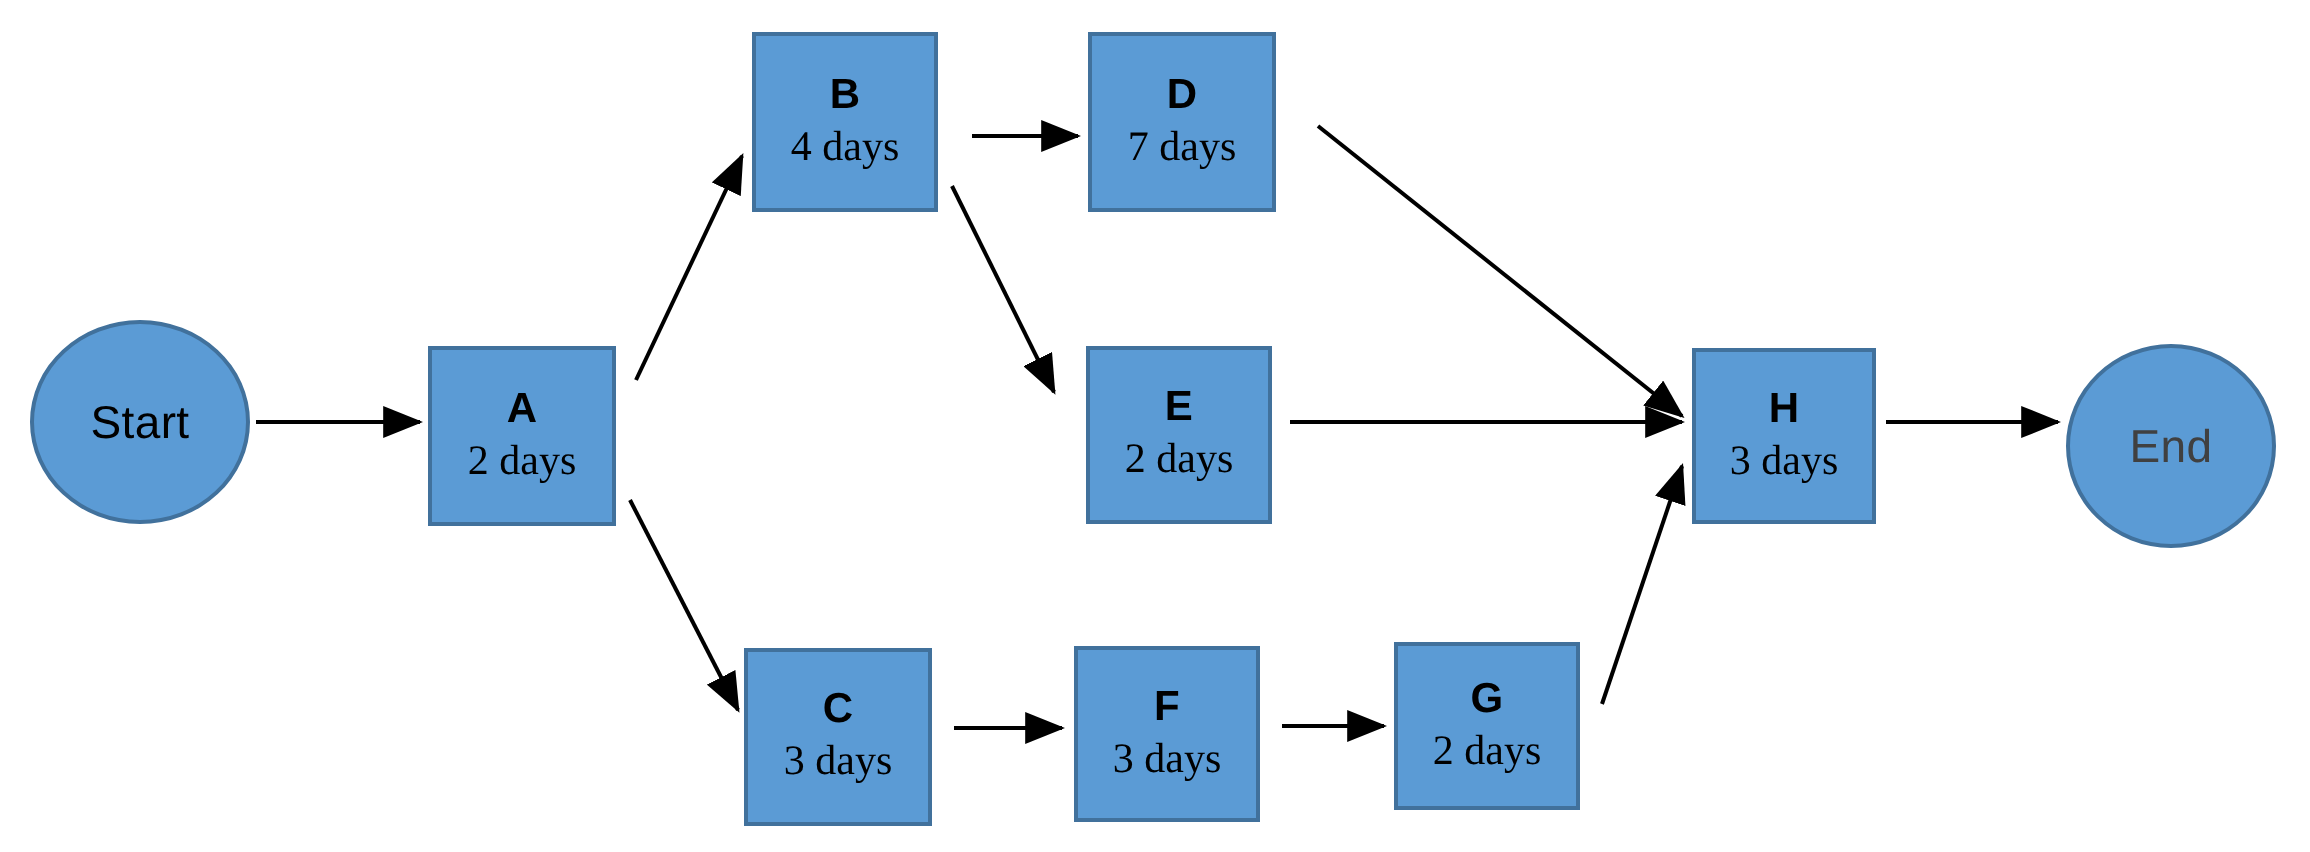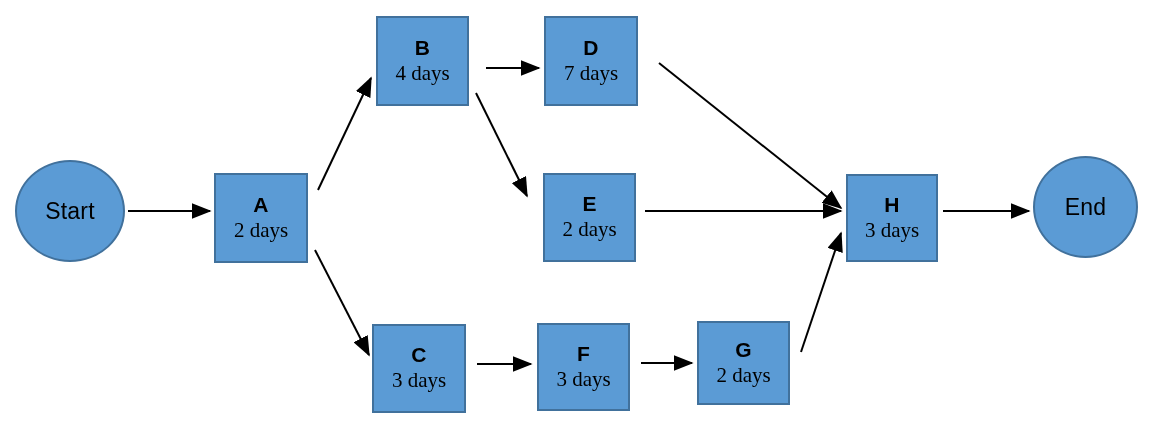--- a/index.html
+++ b/index.html
@@ -114,18 +114,18 @@
         <div class="node-duration">3 days</div>
       </div>
       <div class="node" style="left: 697px; top: 321px; width: 93px; height: 84px; background: rgb(91, 155, 213); border-color: rgb(65, 113, 156); color: rgb(0, 0, 0);">
         <div class="node-label">G</div>
         <div class="node-duration">2 days</div>
       </div>
       <div class="node" style="left: 846px; top: 174px; width: 92px; height: 88px; background: rgb(91, 155, 213); border-color: rgb(65, 113, 156); color: rgb(0, 0, 0);">
         <div class="node-label">H</div>
         <div class="node-duration">3 days</div>
       </div>
-      <div class="node terminal" style="left: 1033px; top: 156px; width: 105px; height: 102px; background: rgb(91, 155, 213); border-color: rgb(65, 113, 156); color: #000000;">
+      <div class="node terminal" style="left: 1033px; top: 172px; width: 105px; height: 102px; background: rgb(91, 155, 213); border-color: rgb(65, 113, 156); color: #404040;">
         <div class="node-label">End</div>
       </div>
     </div>
 
 </div>
 
 </body></html>

